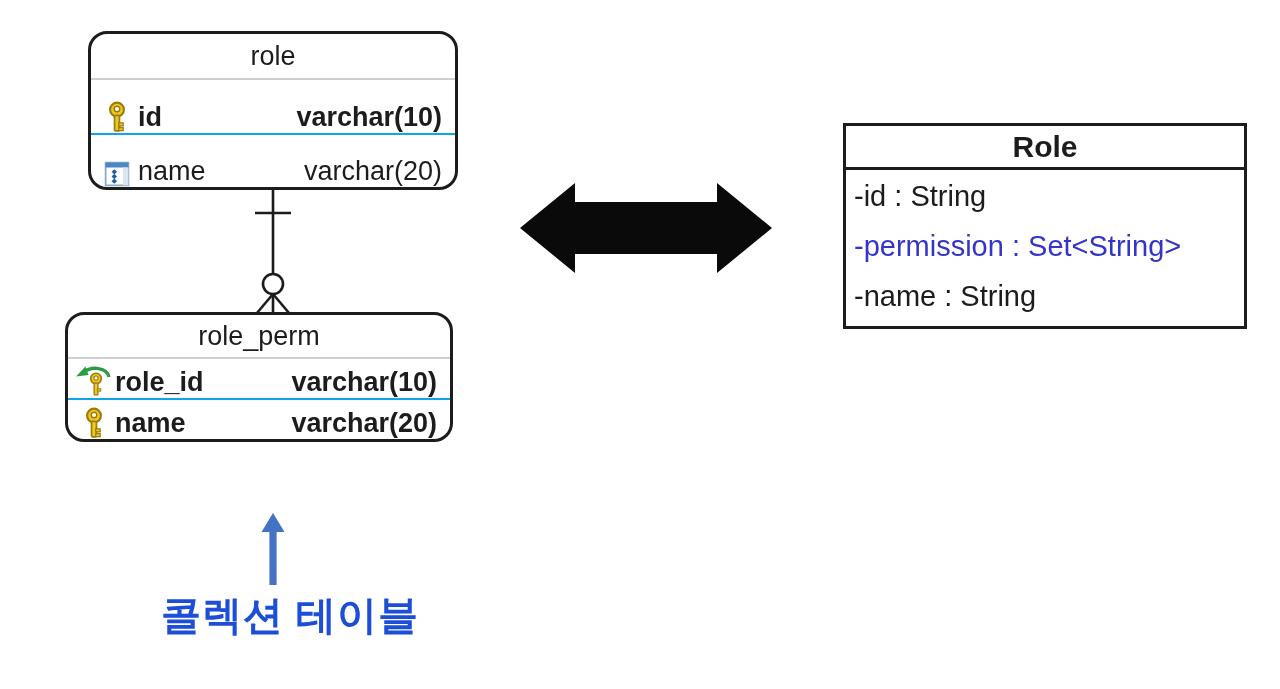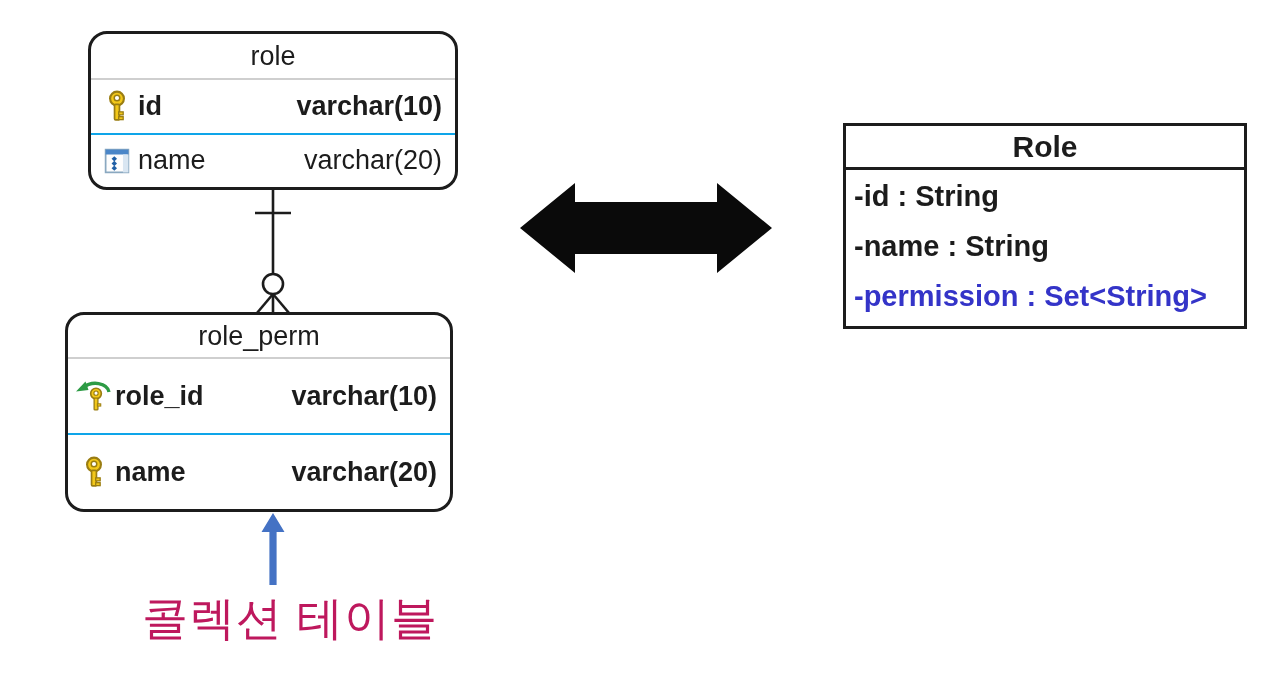--- a/index.html
+++ b/index.html
@@ -7,51 +7,51 @@
   .canvas {
     position:relative; width:1280px; height:689px; background:#ffffff;
     font-family:"Liberation Sans", sans-serif; color:#1c1c1c; overflow:hidden;padding-left:30px;
   }
   
   .er-table {
     position:absolute; background:#fff; border:3px solid #1c1c1c;
     border-radius:19px; display:flex; flex-direction:column; overflow:hidden;
   }
   .er-table.role      { left:88px;  top:31px;  width:370px; height:159px; }
-  .er-table.role-perm { left:65px;  top:312px; width:388px; height:200px; }
+  .er-table.role-perm { left:65px;  top:312px; width:388px; height:130px; }
   .er-title {
     height:46px; flex:0 0 46px; display:flex; align-items:center; justify-content:center;
     font-size:27px; border-bottom:2px solid #cfcfcf;
   }
   .er-row {
-    flex:1; display:flex; align-items:center; padding:0 13px 0 7px; font-size:27px;
+    flex:1; display:flex; align-items:flex-end; padding:0 13px 0 7px; font-size:27px;
   }
   .er-row.sep { border-top:2px solid #0ea5e9; }
   .er-icon { width:38px; flex:0 0 38px; display:flex; align-items:center; justify-content:center; }
   .col-name { flex:1; padding-left:2px; }
   .col-type { text-align:right; white-space:nowrap; }
   .pk { font-weight:bold; }
   .fk { font-weight:bold; }
   
   .abs-svg { position:absolute; display:block; }
   
   .uml-class {
     position:absolute; left:843px; top:123px; width:404px; height:206px;
     border:3px solid #1c1c1c; background:#fff; display:flex; flex-direction:column;
   }
   .uml-title {
     flex:0 0 44px; display:flex; align-items:center; justify-content:center;
     font-size:30px; font-weight:bold; border-bottom:3px solid #1c1c1c;
   }
-  .uml-attrs { flex:1; display:flex; flex-direction:column; justify-content:space-around; padding:2px 0 4px 8px;font-weight:bold; }
+  .uml-attrs { flex:1; display:flex; flex-direction:column; justify-content:space-around; padding:2px 0 4px 8px; }
   .uml-attr { font-size:29px; line-height:1.1; }
   
   .annotation-label {
     position:absolute; left:120px; top:588px; width:340px; text-align:center;
-    font-size:46px; font-weight:400; letter-spacing:1px; color:#be185d;
+    font-size:40px; font-weight:700; letter-spacing:1px; color:#1d4ed8;
   }
 </style>
 </head>
 <body>
 
 <div class="canvas">
 
   <div class="er-table role">
     <div class="er-title">role</div>
     <div class="er-row">
@@ -128,22 +128,22 @@
   </div>
 
   <svg class="abs-svg" style="left:520px; top:181px;" width="252" height="94" viewBox="0 0 252 94">
     <polygon points="0,47 55,2 55,21 197,21 197,2 252,47 197,92 197,73 55,73 55,92" fill="#0a0a0a"></polygon>
   </svg>
 
   <div class="uml-class">
     <div class="uml-title">Role</div>
     <div class="uml-attrs">
       <div class="uml-attr" style="color: rgb(28, 28, 28);">-id : String</div>
+      <div class="uml-attr" style="color: rgb(52, 52, 200);">-permission : Set&lt;String&gt;</div>
       <div class="uml-attr" style="color: rgb(28, 28, 28);">-name : String</div>
-      <div class="uml-attr" style="color: rgb(52, 52, 200);">-permission : Set&lt;String&gt;</div>
     </div>
   </div>
 
   <svg class="abs-svg" style="left:259px; top:513px;" width="28" height="72" viewBox="0 0 28 72">
     <path d="M14,0 L25.5,19 L17.6,19 L17.6,72 L10.4,72 L10.4,19 L2.5,19 Z" fill="#4472c4"></path>
   </svg>
 
   <div class="annotation-label">콜렉션 테이블</div>
 
 </div>

